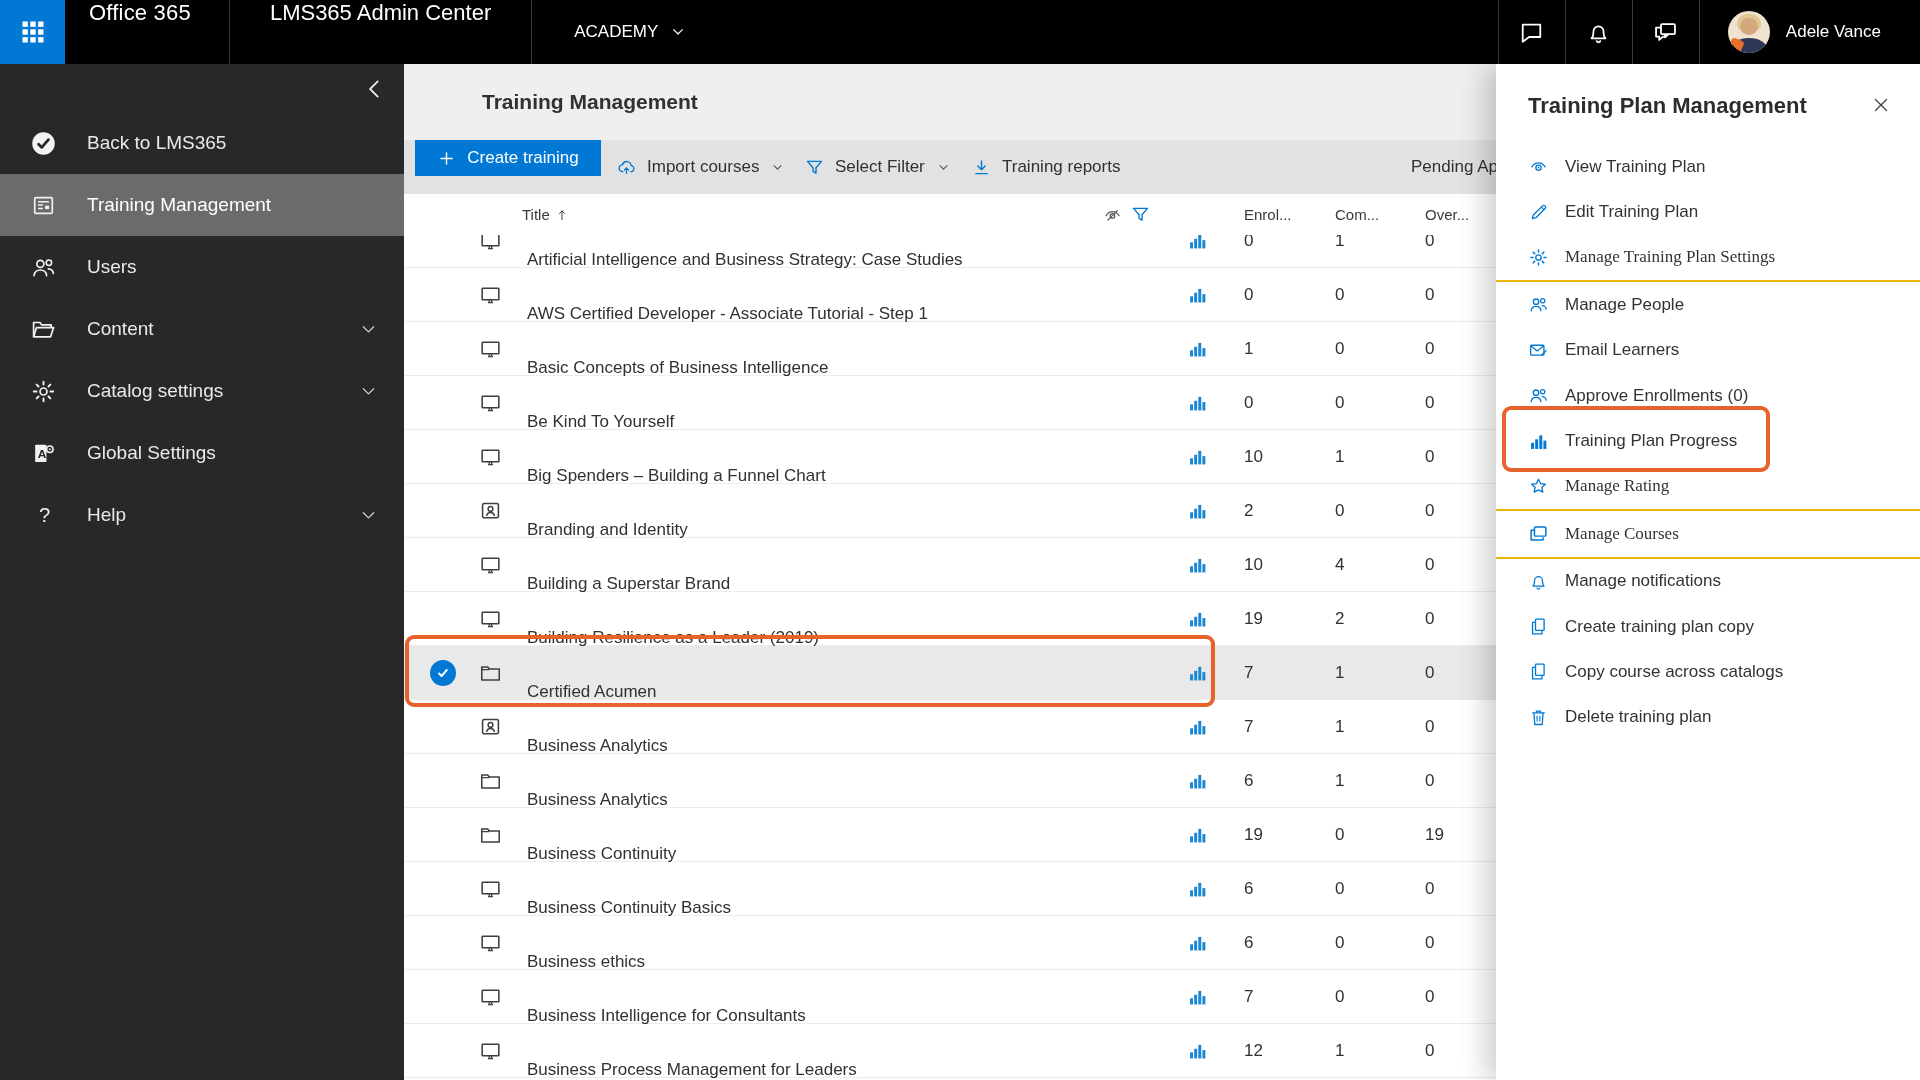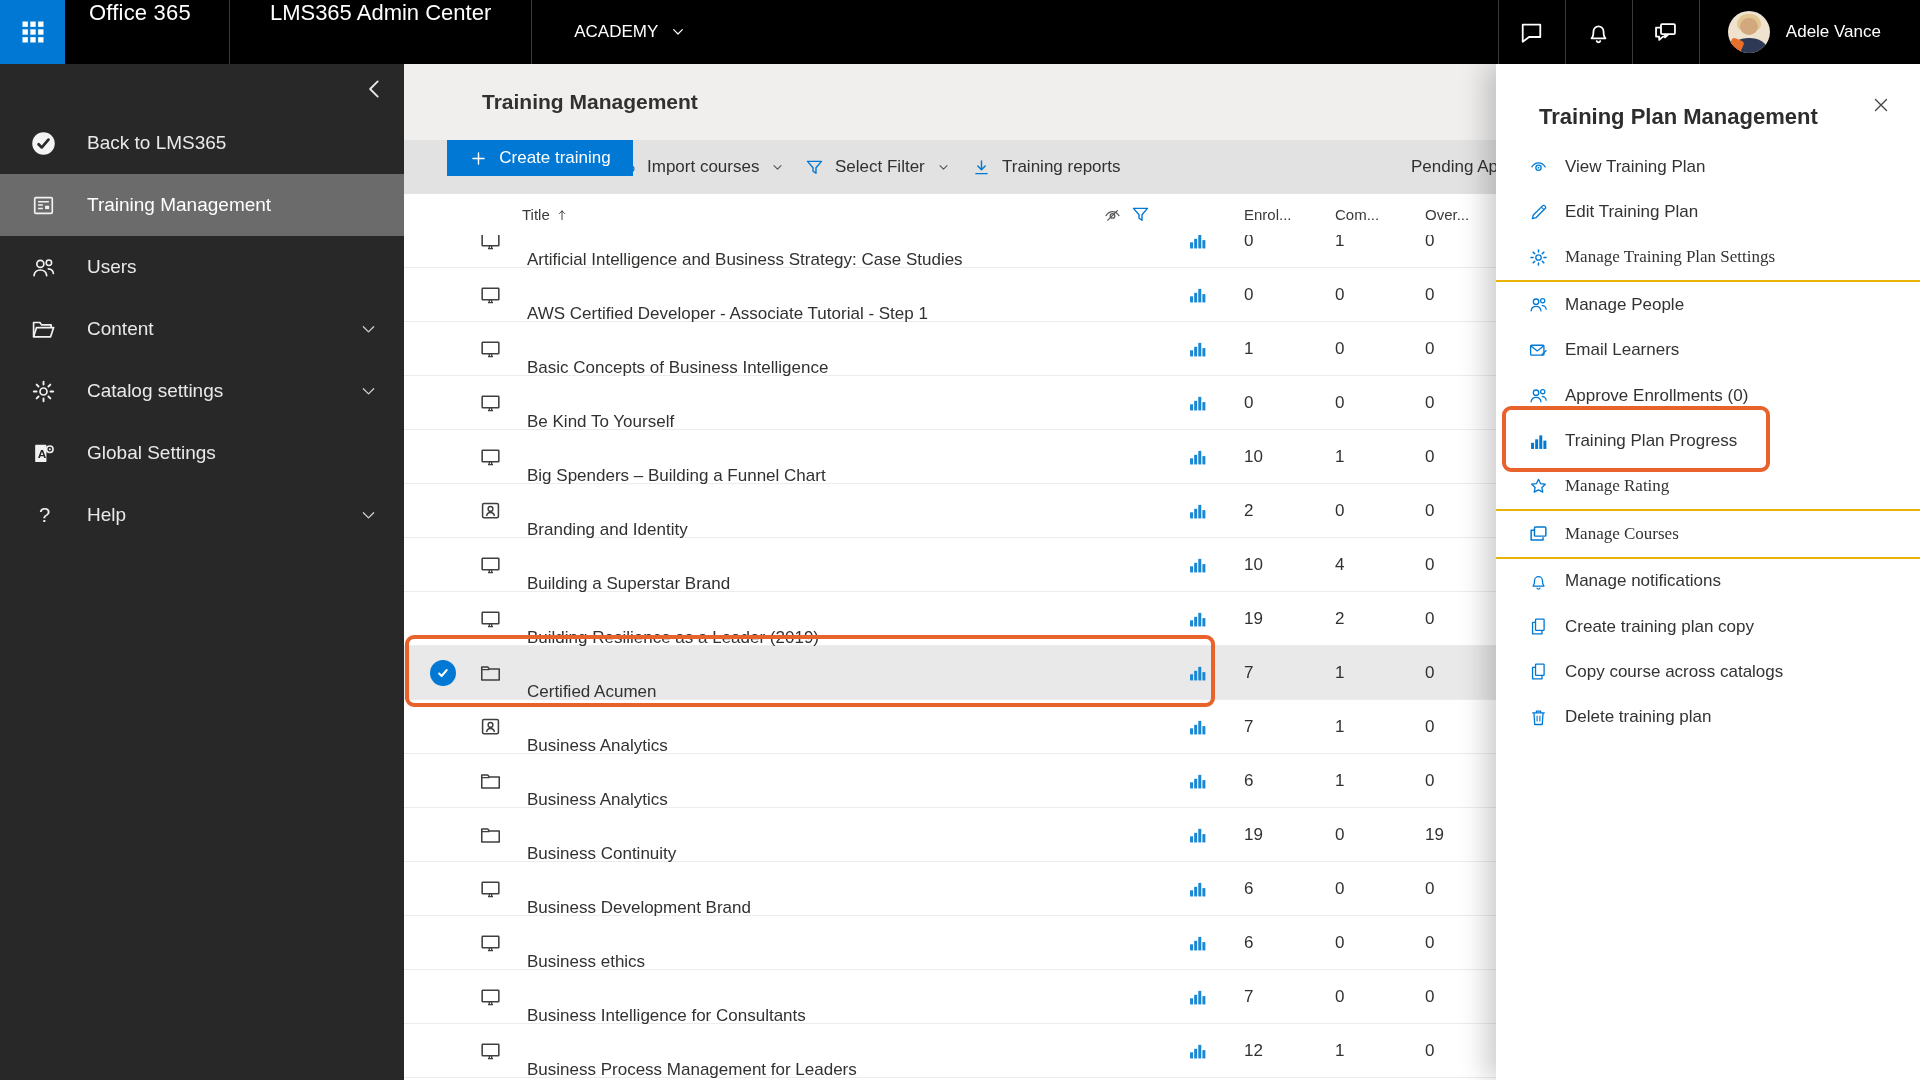--- a/index.html
+++ b/index.html
@@ -43,21 +43,21 @@
   .side-chev{margin-left:auto;margin-right:26px;width:19px;height:19px;color:#cfcfcf;}
   .side-chev svg{width:19px;height:19px;}
 
   
   .main{position:absolute;left:404px;top:64px;width:1092px;bottom:0;background:#fff;}
   .page-head{position:absolute;left:0;right:0;top:0;height:76px;background:#f0efee;}
   .page-title{position:absolute;left:78px;top:0;line-height:76px;font-size:21px;font-weight:700;color:#323130;margin:0;}
   .toolbar{position:absolute;left:0;right:0;top:76px;height:54px;background:#e2e2e2;}
   .btn-create{position:absolute;left:11px;top:0;width:186px;height:36px;background:var(--accent);
               color:#fff;border:none;display:flex;align-items:center;justify-content:center;gap:11px;
-              font-size:17px;font-family:inherit;cursor:pointer;margin-left:32px;}
+              font-size:17px;font-family:inherit;cursor:pointer;}
   .btn-create svg{width:19px;height:19px;}
   .tl-item{position:absolute;top:0;height:54px;display:flex;align-items:center;gap:10px;
            font-size:17px;color:#323130;cursor:pointer;}
   .tl-item .ic{width:21px;height:21px;color:var(--accent);}
   .tl-item .ic svg{width:21px;height:21px;}
   .tl-item .chev{width:13px;height:13px;color:#555;margin-left:2px;}
   .tl-item .chev svg{width:13px;height:13px;}
   .tl-import{left:212px;} .tl-filter{left:400px;} .tl-reports{left:567px;}
   .tl-pending{position:absolute;left:1007px;top:0;height:54px;display:flex;align-items:center;
               font-size:17px;color:#323130;white-space:nowrap;cursor:pointer;}
@@ -86,21 +86,21 @@
   .rt-icon svg{width:25px;height:25px;}
   .rt-title{position:absolute;left:123px;top:50%;transform:translateY(-50%);font-size:17px;color:#323130;white-space:nowrap;margin-top:19px;}
   .rt-chart{position:absolute;left:783px;top:50%;transform:translateY(-50%);width:21px;height:21px;color:#1987d3;}
   .rt-chart svg{width:21px;height:21px;}
   .rt-val{position:absolute;top:50%;transform:translateY(-50%);font-size:17px;color:#323130;}
   .rt-en{left:840px;} .rt-co{left:931px;} .rt-ov{left:1021px;}
 
   
   .panel{position:absolute;left:1496px;top:64px;width:424px;bottom:0;background:#fff;z-index:40;
          box-shadow:-10px 0 26px rgba(0,0,0,.20);}
-  .panel-title{position:absolute;left:31px;top:28px;font-size:22px;font-weight:700;color:#2d2d2d;margin:12px;}
+  .panel-title{position:absolute;left:31px;top:28px;font-size:22px;font-weight:700;color:#2d2d2d;margin:1px;}
   .panel-close{position:absolute;right:28px;top:30px;width:22px;height:22px;color:#454545;cursor:pointer;}
   .panel-close svg{width:22px;height:22px;}
   .p-items{position:absolute;left:0;right:0;top:80px;}
   .p-item{height:45.4px;display:flex;align-items:center;padding-left:32px;font-size:17px;color:#333;cursor:pointer;}
   .p-item.div-after{border-bottom:2px solid #eab308;font-family:Liberation Serif, serif;}
   .p-icon{width:21px;height:21px;margin-right:16px;color:var(--accent);flex:0 0 auto;}
   .p-icon svg{width:21px;height:21px;}
 
   
   .annot{position:absolute;border:4px solid var(--annot);border-radius:9px;z-index:60;pointer-events:none;}
@@ -595,21 +595,21 @@
         <span class="rt-val rt-co">0</span>
         <span class="rt-val rt-ov">19</span>
       </div>
       <div class="row">
         <span class="rt-icon">
           <svg viewBox="0 0 24 24">
             <rect x="4" y="5.6" width="16" height="11" rx="0.6" fill="none" stroke="currentColor" stroke-width="1.5"></rect>
             <path d="M9.6 19.3h4.8M11.1 16.6l-.5 2.7M12.9 16.6l.5 2.7" stroke="currentColor" stroke-width="1.3" fill="none"></path>
           </svg>
         </span>
-        <span class="rt-title">Business Development Brand</span>
+        <span class="rt-title">Business Continuity Basics</span>
         <span class="rt-chart">
           <svg viewBox="0 0 24 24">
             <rect x="3.5" y="13.5" width="3.4" height="7" fill="currentColor"></rect>
             <rect x="8.2" y="9.5" width="3.4" height="11" fill="currentColor"></rect>
             <rect x="12.9" y="5" width="3.4" height="15.5" fill="currentColor"></rect>
             <rect x="17.6" y="11" width="3.4" height="9.5" fill="currentColor"></rect>
           </svg>
         </span>
         <span class="rt-val rt-en">6</span>
         <span class="rt-val rt-co">0</span>

